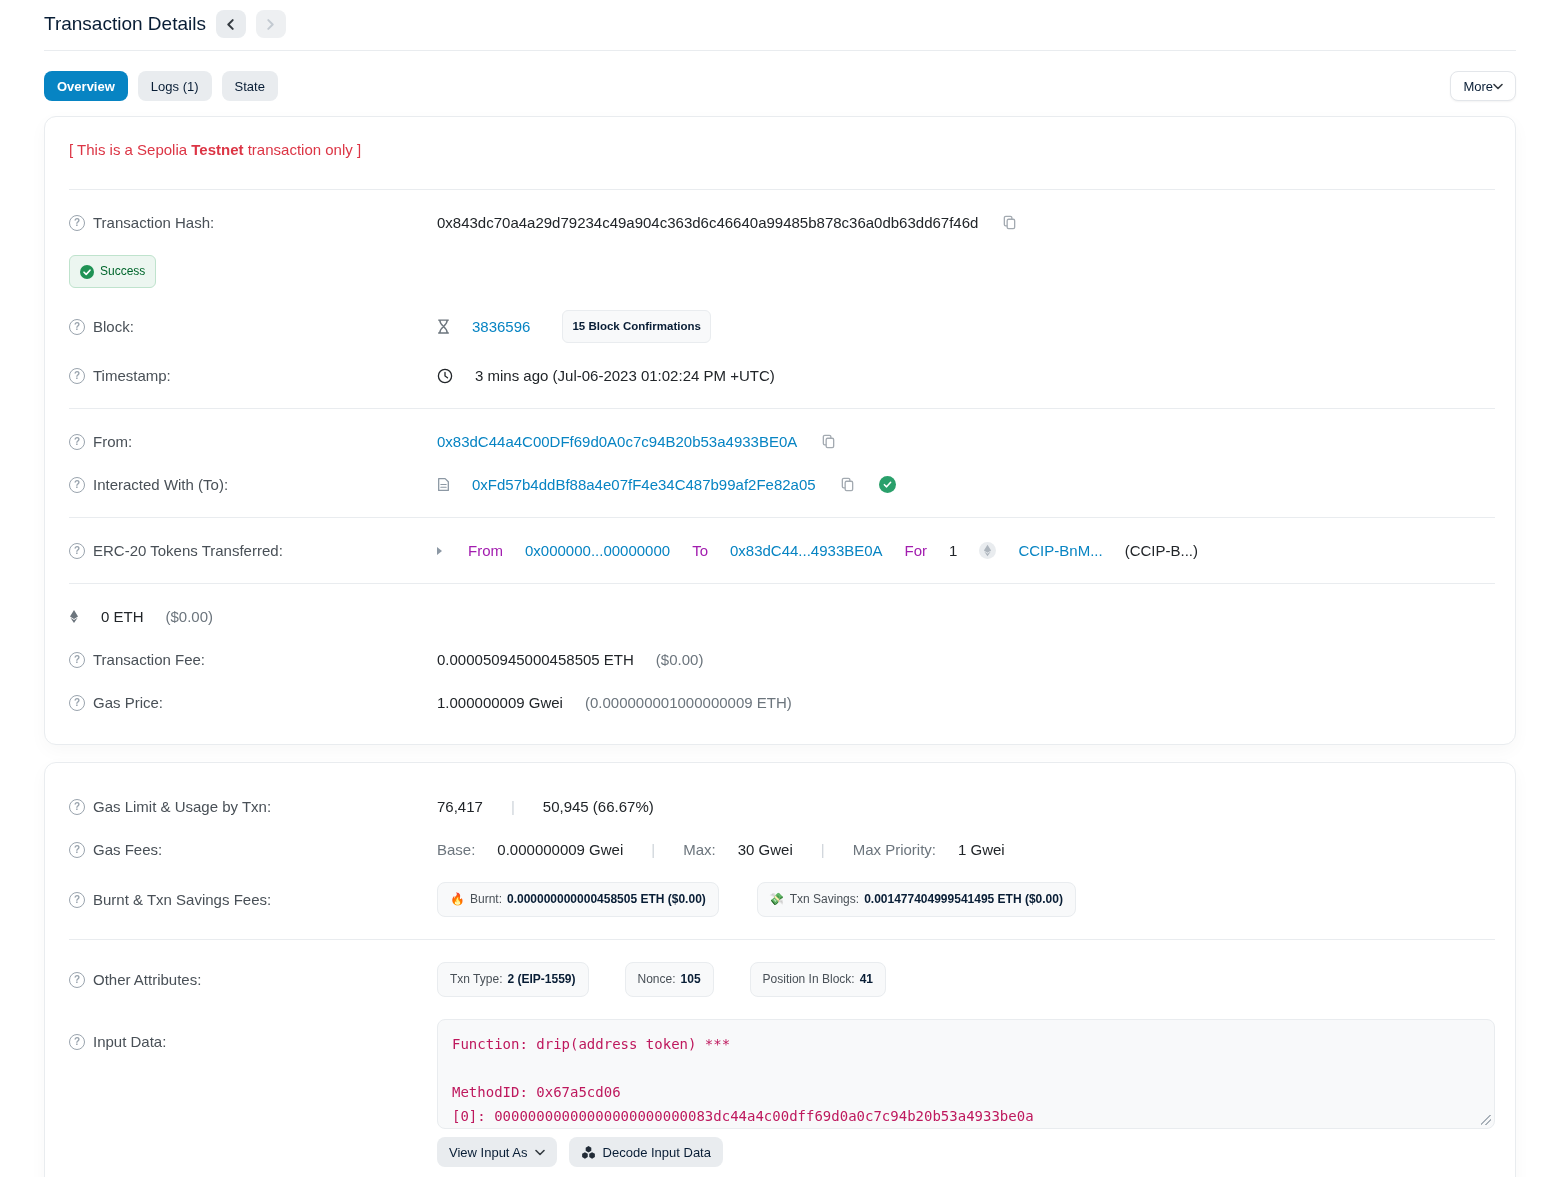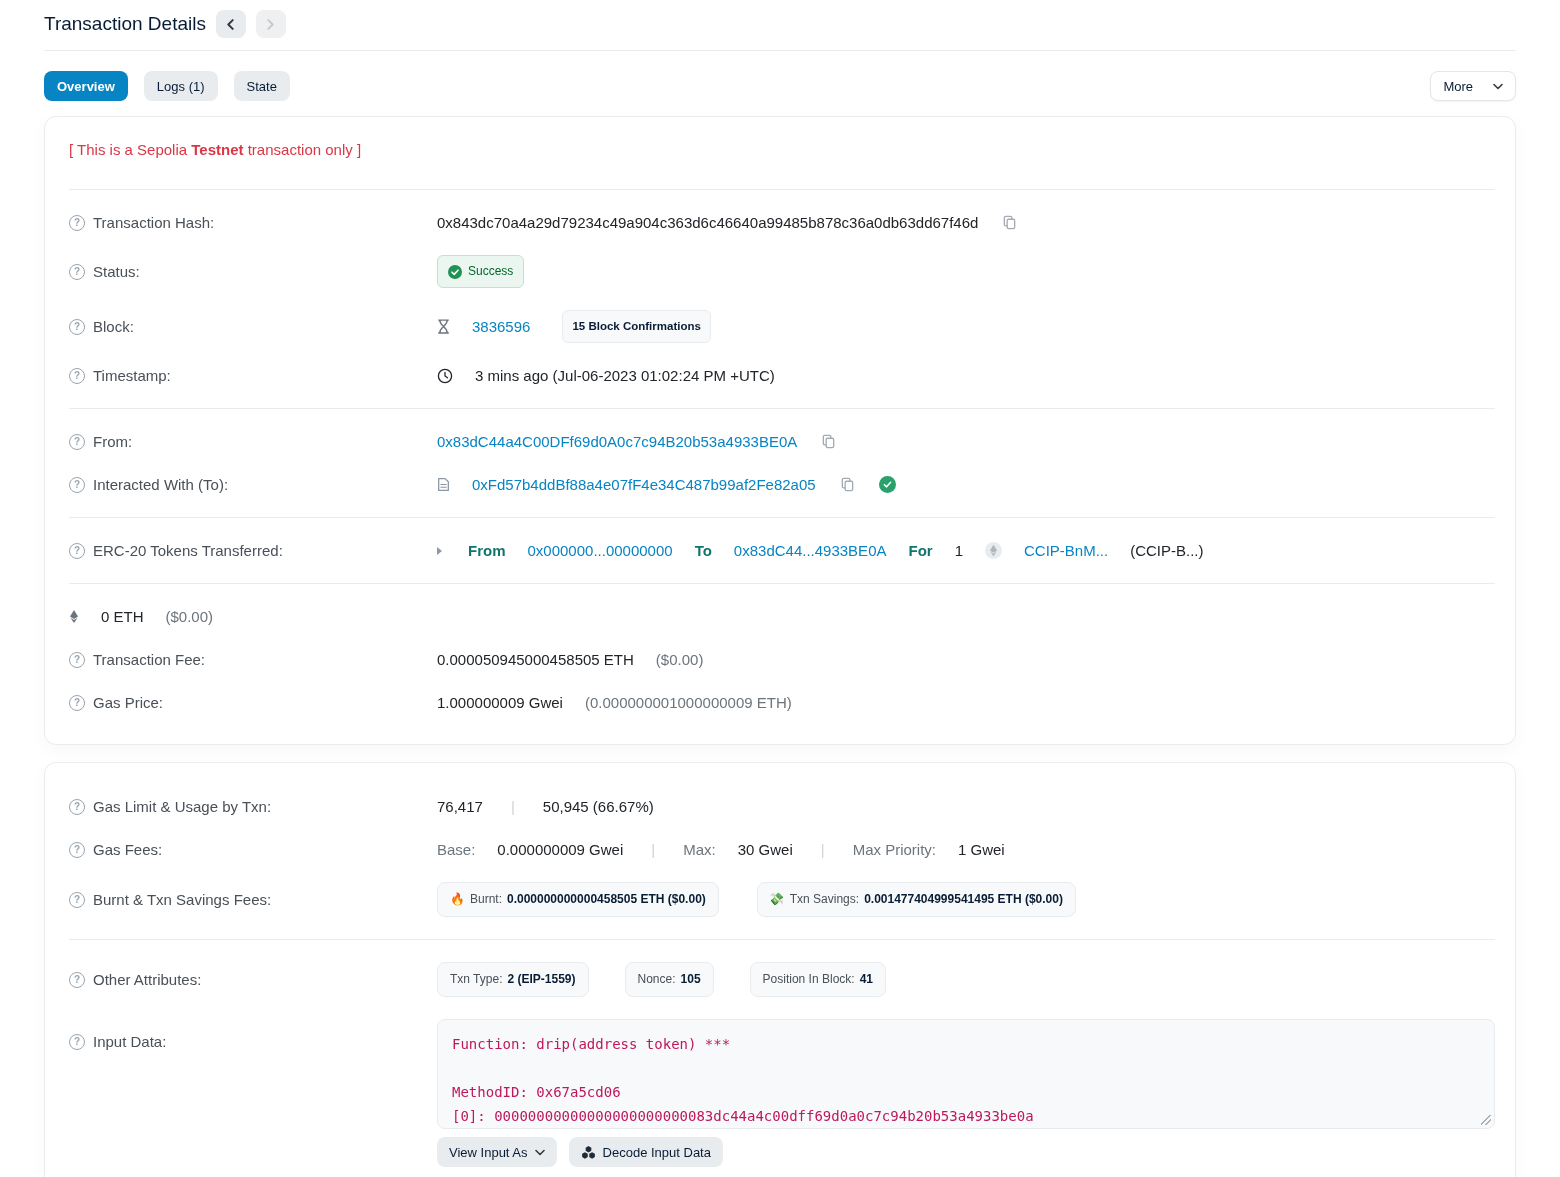--- a/index.html
+++ b/index.html
@@ -8,43 +8,43 @@
 
   
   .page-header { margin:0 44px; padding:10px 0 12px; border-bottom:1px solid #e9ecef; display:flex; align-items:center; gap:10px; }
   .page-title { font-size:19px; font-weight:400; color:#081d35; }
   .nav-btn { width:30px; height:28px; border-radius:8px; background:#e9ecef; border:none; display:inline-flex; align-items:center; justify-content:center; cursor:pointer; }
   .nav-btn.disabled { background:#eef0f2; }
   .nav-btn svg { display:block; }
 
   
   .tabs-row { margin:20px 44px 0; display:flex; align-items:center; }
-  .tab { height:30px; padding:0 13px; border-radius:8px; border:none; font-size:13px; font-weight:500; color:#081d35; background:#e9ecef; margin-right:16px; display:inline-flex; align-items:center; cursor:pointer; font-family:inherit; }
+  .tab { height:30px; padding:0 13px; border-radius:8px; border:none; font-size:13px; font-weight:500; color:#081d35; background:#e9ecef; margin-right:10px; display:inline-flex; align-items:center; cursor:pointer; font-family:inherit; }
   .tab.active { background:#0784c3; color:#ffffff; font-weight:600; }
-  .more-btn { margin-left:auto; height:30px; padding:0 12px; border-radius:8px; background:#ffffff; border:1px solid #e3e6ea; box-shadow:0 1px 2px rgba(0,0,0,.05); font-size:13px; font-weight:500; color:#081d35; display:inline-flex; align-items:center; gap:20px; cursor:pointer; font-family:inherit; }
+  .more-btn { margin-left:auto; height:30px; padding:0 12px; border-radius:8px; background:#ffffff; border:1px solid #e3e6ea; box-shadow:0 1px 2px rgba(0,0,0,.05); font-size:13px; font-weight:500; color:#081d35; display:inline-flex; align-items:center; gap:0; cursor:pointer; font-family:inherit; }
 
   
   .card { margin:15px 44px 17px; background:#ffffff; border:1px solid #e9ecef; border-radius:12px; box-shadow:0 6px 18px rgba(0,0,0,.03); padding:22px 20px 20px 24px; }
   .card + .card { margin-top:16px; }
 
   .warning { color:#dc3545; font-size:15px; padding:2px 0 20px; }
   .warning b { font-weight:700; }
   .divider { border-top:1px solid #e9ecef; margin:11px 0; }
 
   .row { display:flex; align-items:center; padding:11px 0; font-size:15px; line-height:21px; }
   .row.top { align-items:flex-start; }
   .row-label { flex:0 0 368px; display:flex; align-items:center; gap:8px; color:#495057; }
   .row-value { flex:1; display:flex; align-items:center; gap:22px; flex-wrap:wrap; color:#212529; min-width:0; }
 
   .q-icon { width:16px; height:16px; border:1px solid #9aa4ae; border-radius:50%; color:#9aa4ae; font-size:10px; font-weight:700; display:inline-flex; align-items:center; justify-content:center; flex:0 0 16px; }
   .q-icon::before { content:"?"; }
 
   a.link { color:#0784c3; text-decoration:none; cursor:pointer; }
   .muted { color:#6c757d; }
-  .bold { font-weight:700; color:#0f766e;text-align:right; }
+  .bold { font-weight:400; color:#a21caf;text-align:right; }
   .pipe { color:#ced4da; padding:0 6px; }
 
   .copy-btn { background:none; border:none; cursor:pointer; display:inline-flex; padding:2px; }
 
   .status-badge { display:inline-flex; align-items:center; gap:6px; background:#ecf6f0; border:1px solid #bfe3cd; border-radius:6px; padding:5px 10px; font-size:12px; font-weight:500; color:#00662c; }
   .pill { display:inline-flex; align-items:center; gap:5px; background:#f8f9fa; border:1px solid #e9ecef; border-radius:6px; padding:5px 10px; font-size:12px; color:#495057; }
   .pill .pill-val { font-weight:700; color:#081d35; }
   .pill.attr { border-radius:8px; padding:6px 12px; margin-right:14px; }
   .pill.fee { border-radius:8px; padding:6px 12px; margin-right:16px; }
   .confirm-badge { display:inline-flex; align-items:center; background:#f8f9fa; border:1px solid #e9ecef; border-radius:6px; padding:5px 9px; font-size:11.5px; font-weight:700; color:#081d35; margin-left:10px; }
@@ -109,24 +109,20 @@
         <button class="copy-btn">
           <svg width="15" height="15" viewBox="0 0 16 16">
               <rect x="5.5" y="4.5" width="8" height="10" rx="1.5" fill="none" stroke="#a3aab1" stroke-width="1.4"></rect>
               <path d="M10.5 4.5 V3 a1.5 1.5 0 0 0 -1.5 -1.5 H4 A1.5 1.5 0 0 0 2.5 3 v7 a1.5 1.5 0 0 0 1.5 1.5 h1.5" fill="none" stroke="#a3aab1" stroke-width="1.4"></path>
             </svg>
         </button>
       </div>
     </div>
 
     <div class="row">
-      <div class="row-label">
-        <span class="q-icon"></span>
-        <span>Status:</span>
-      </div>
       <div class="row-value">
         <span class="status-badge">
           <svg width="14" height="14" viewBox="0 0 14 14">
               <circle cx="7" cy="7" r="7" fill="#1f9254"></circle>
               <path d="M4 7.2 L6.2 9.4 L10 5.2" fill="none" stroke="#ffffff" stroke-width="1.6" stroke-linecap="round" stroke-linejoin="round"></path>
             </svg>
           <span>Success</span>
         </span>
       </div>
     </div>

